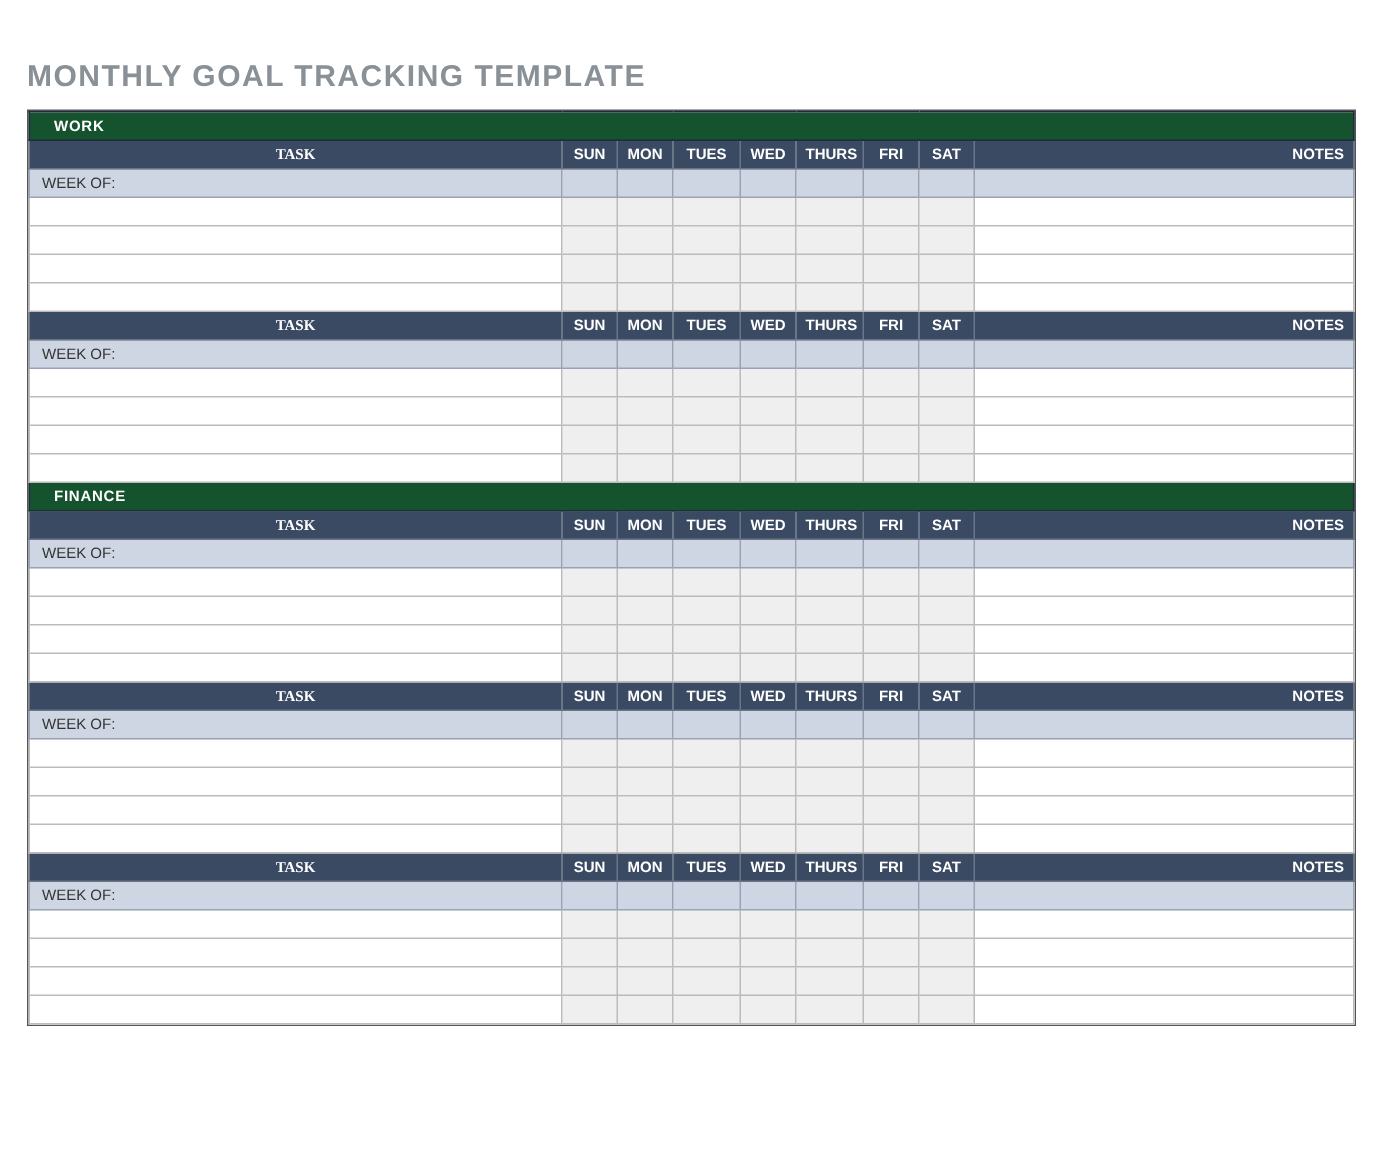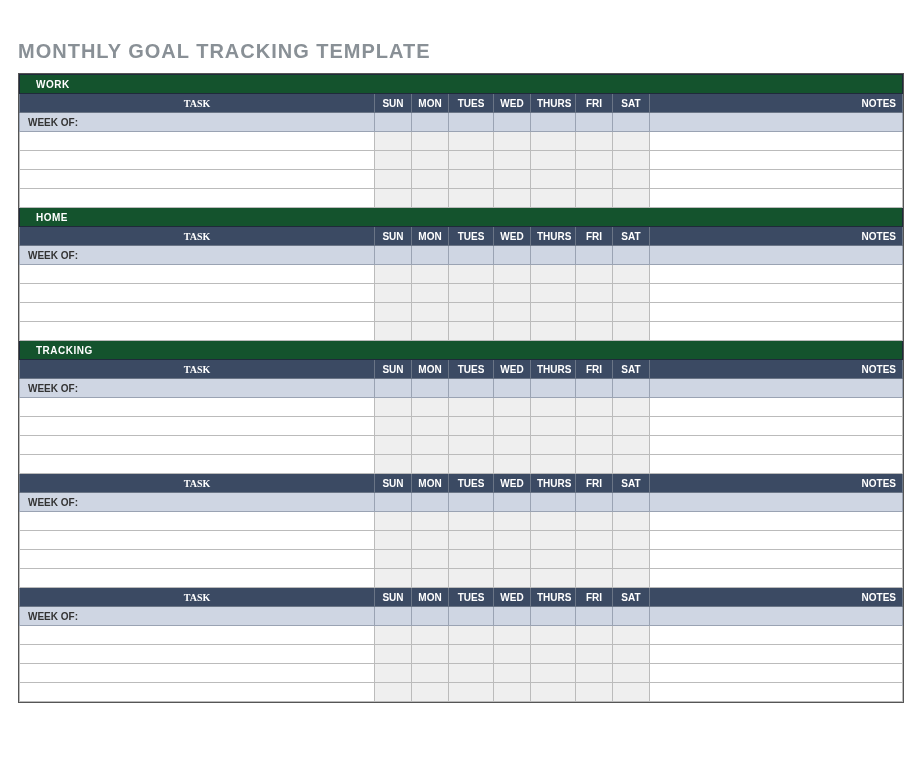--- a/index.html
+++ b/index.html
@@ -49,21 +49,21 @@
     font-size: 10px;
     text-align: center;
     border: 1px solid #6a7586;
   }
   .header-row th.task-col { text-align: center; font-family: Liberation Serif, serif; }
   .header-row th.notes-col { text-align: right; }
   .week-row td {
     background: #cfd6e3;
     color: #333;
     font-size: 10px;
-    font-weight: 700;
+    font-weight: 400;
     border: 1px solid #9aa3b3;
   }
   .week-row td.task-col {
     text-align: left;
     padding-left: 8px;
   }
   .data-row td {
     background: #ffffff;
     border: 1px solid #bbb;
   }
@@ -156,23 +156,20 @@
           <td class="task-col"></td>
           <td class="day-col"></td>
           <td class="day-col"></td>
           <td class="day-col"></td>
           <td class="day-col"></td>
           <td class="day-col"></td>
           <td class="day-col"></td>
           <td class="day-col"></td>
           <td class="notes-col"></td>
         </tr>
-        <tr class="section-row">
-          <td colspan="9">HOME</td>
-        </tr>
         <tr class="header-row">
           <th class="task-col">TASK</th>
           <th class="day-col">SUN</th>
           <th class="day-col">MON</th>
           <th class="day-col">TUES</th>
           <th class="day-col">WED</th>
           <th class="day-col">THURS</th>
           <th class="day-col">FRI</th>
           <th class="day-col">SAT</th>
           <th class="notes-col">NOTES</th>
@@ -226,21 +223,21 @@
           <td class="day-col"></td>
           <td class="day-col"></td>
           <td class="day-col"></td>
           <td class="day-col"></td>
           <td class="day-col"></td>
           <td class="day-col"></td>
           <td class="day-col"></td>
           <td class="notes-col"></td>
         </tr>
         <tr class="section-row">
-          <td colspan="9">TRACKING</td>
+          <td colspan="9">FINANCE</td>
         </tr>
         <tr class="header-row">
           <th class="task-col">TASK</th>
           <th class="day-col">SUN</th>
           <th class="day-col">MON</th>
           <th class="day-col">TUES</th>
           <th class="day-col">WED</th>
           <th class="day-col">THURS</th>
           <th class="day-col">FRI</th>
           <th class="day-col">SAT</th>

